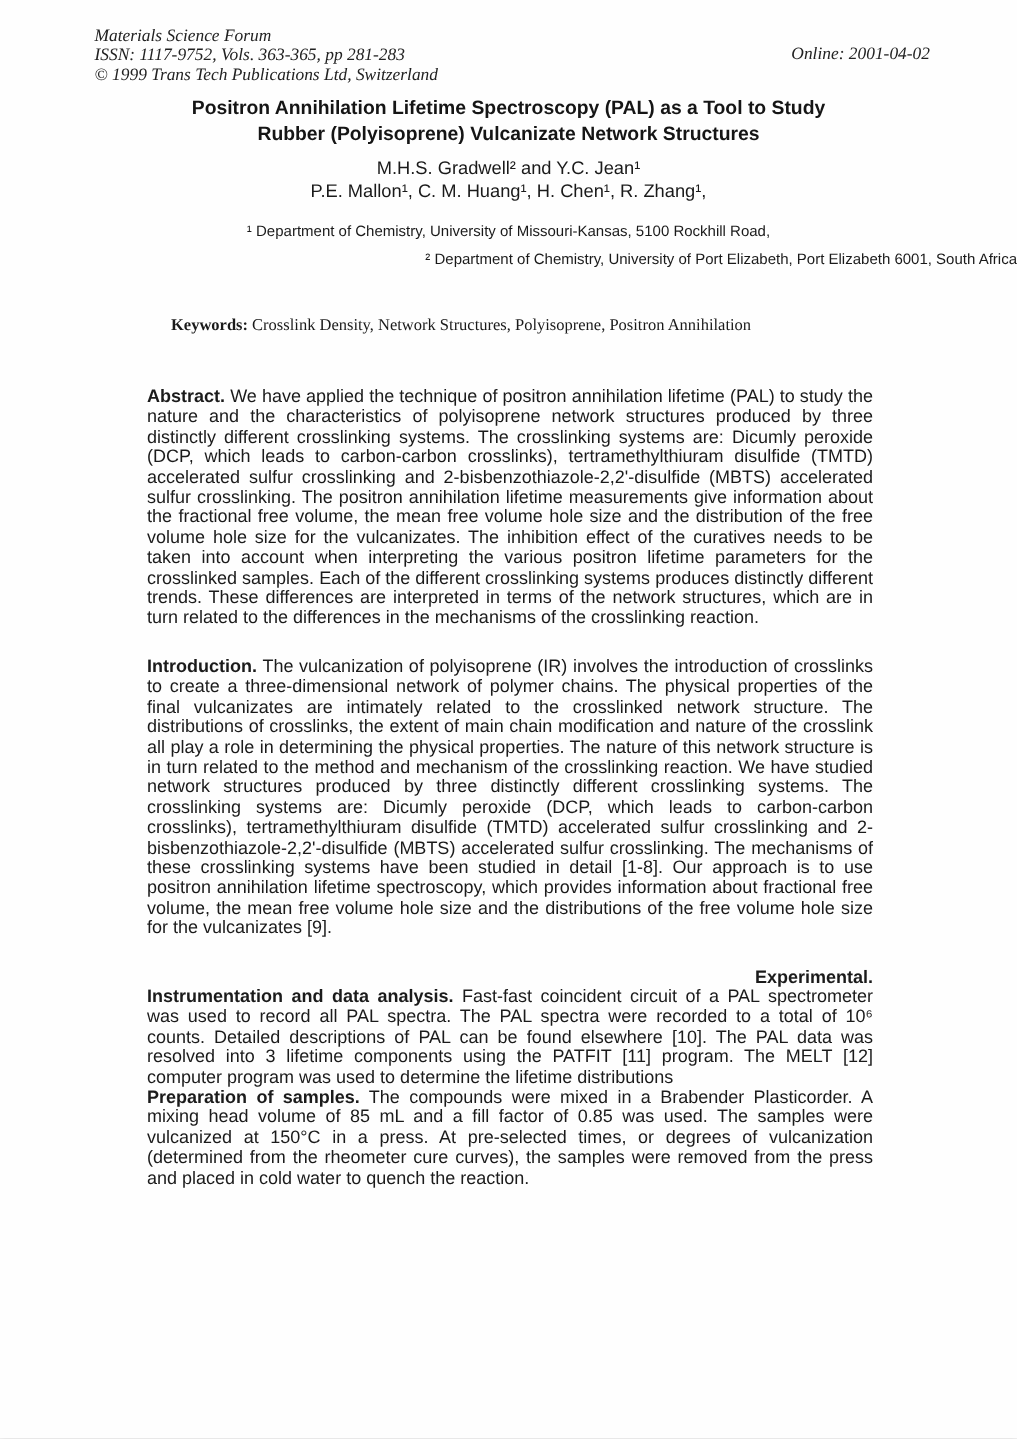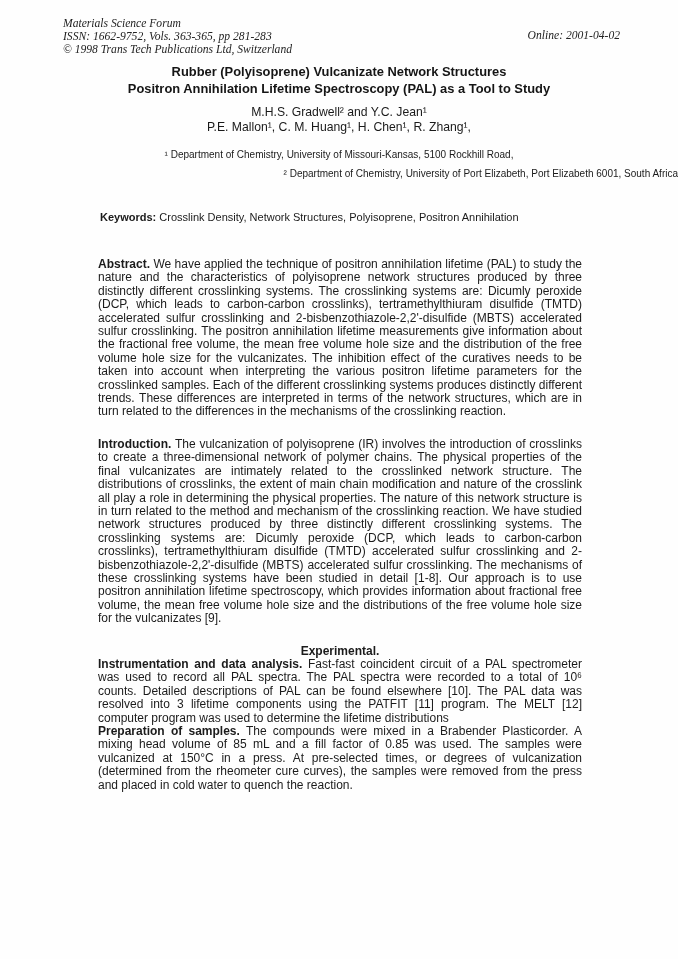--- a/index.html
+++ b/index.html
@@ -71,62 +71,62 @@
     font-family: "Liberation Sans", sans-serif;
     font-size: 10px;
     line-height: 13px;
     color: #1a1a1a;
   }
   .affil2 { margin-top: 6px; text-align: right; }
   
   .keywords {
     position: absolute;
     top: 211px;
-    left: 100px;
+    left: 114px;
     right: 90px;
-    font-family: Liberation Sans, sans-serif;
+    font-family: Liberation Serif, serif;
     font-size: 11px;
     line-height: 13px;
     color: #1a1a1a;
   }
   .keywords b { font-weight: bold; }
   
   .body {
     position: absolute;
     top: 258px;
     left: 98px;
     width: 484px;
     font-family: Liberation Sans, sans-serif;
     font-size: 12px;
     line-height: 13.4px;
     text-align: justify;
     color: #1b1b1b;
   }
   .body p { margin: 0; }
   .body p.gap { margin-top: 19px; }
   .body .lead { font-weight: bold; }
-  .body .section-heading { font-weight: bold; text-align: center; }
+  .body .section-heading { font-weight: bold; text-align: right; }
 </style>
 </head>
 <body>
 
 <div class="page">
 
   <div class="header">
     <div class="header-left">
       <div>Materials Science Forum</div>
-      <div>ISSN: 1662-9752, Vols. 363-365, pp 281-283</div>
-      <div>© 1998 Trans Tech Publications Ltd, Switzerland</div>
+      <div>ISSN: 1117-9752, Vols. 363-365, pp 281-283</div>
+      <div>© 1999 Trans Tech Publications Ltd, Switzerland</div>
     </div>
     <div class="header-right">Online: 2001-04-02</div>
   </div>
 
   <h1 class="title">
+    <span class="tline">Positron Annihilation Lifetime Spectroscopy (PAL) as a Tool to Study</span>
     <span class="tline">Rubber (Polyisoprene) Vulcanizate Network Structures</span>
-    <span class="tline">Positron Annihilation Lifetime Spectroscopy (PAL) as a Tool to Study</span>
   </h1>
 
   <div class="authors">
     <div>M.H.S. Gradwell² and Y.C. Jean¹</div>
     <div>P.E. Mallon¹, C. M. Huang¹, H. Chen¹, R. Zhang¹,</div>
   </div>
 
   <div class="affils">
     <div class="affil">
       <div>¹ Department of Chemistry, University of Missouri-Kansas, 5100 Rockhill Road,</div>

